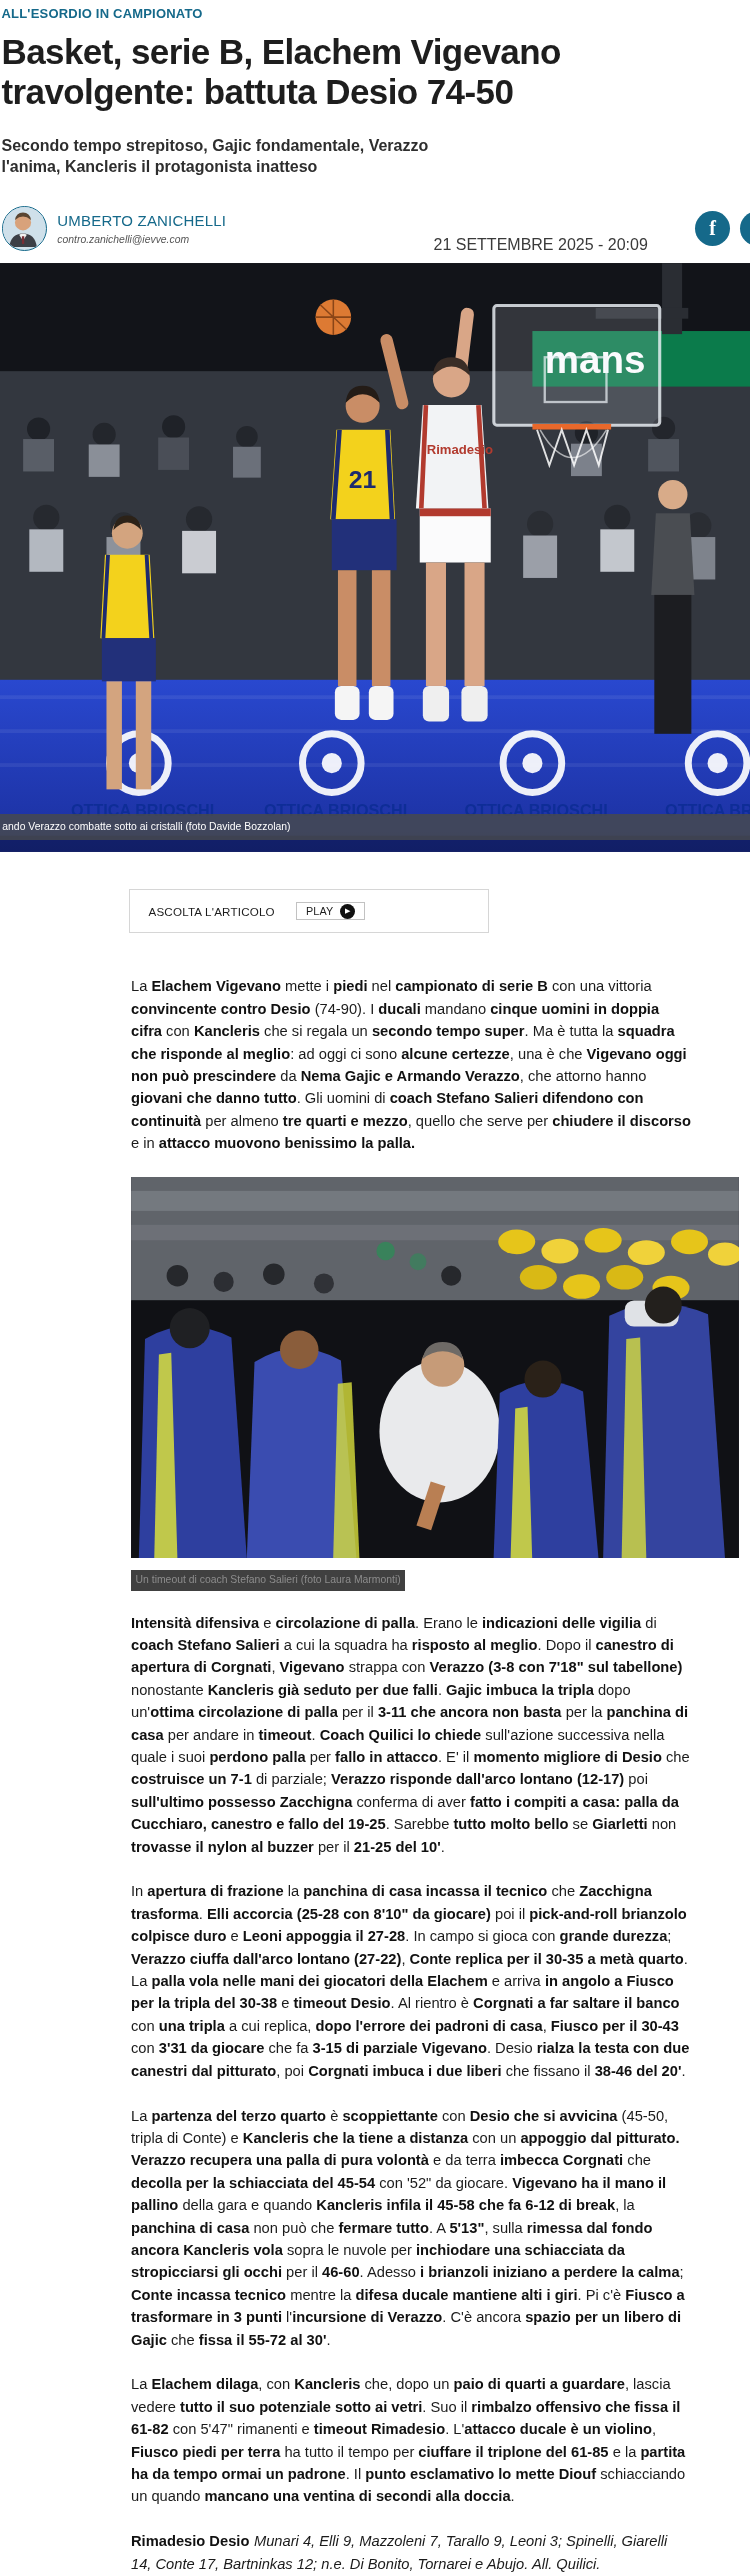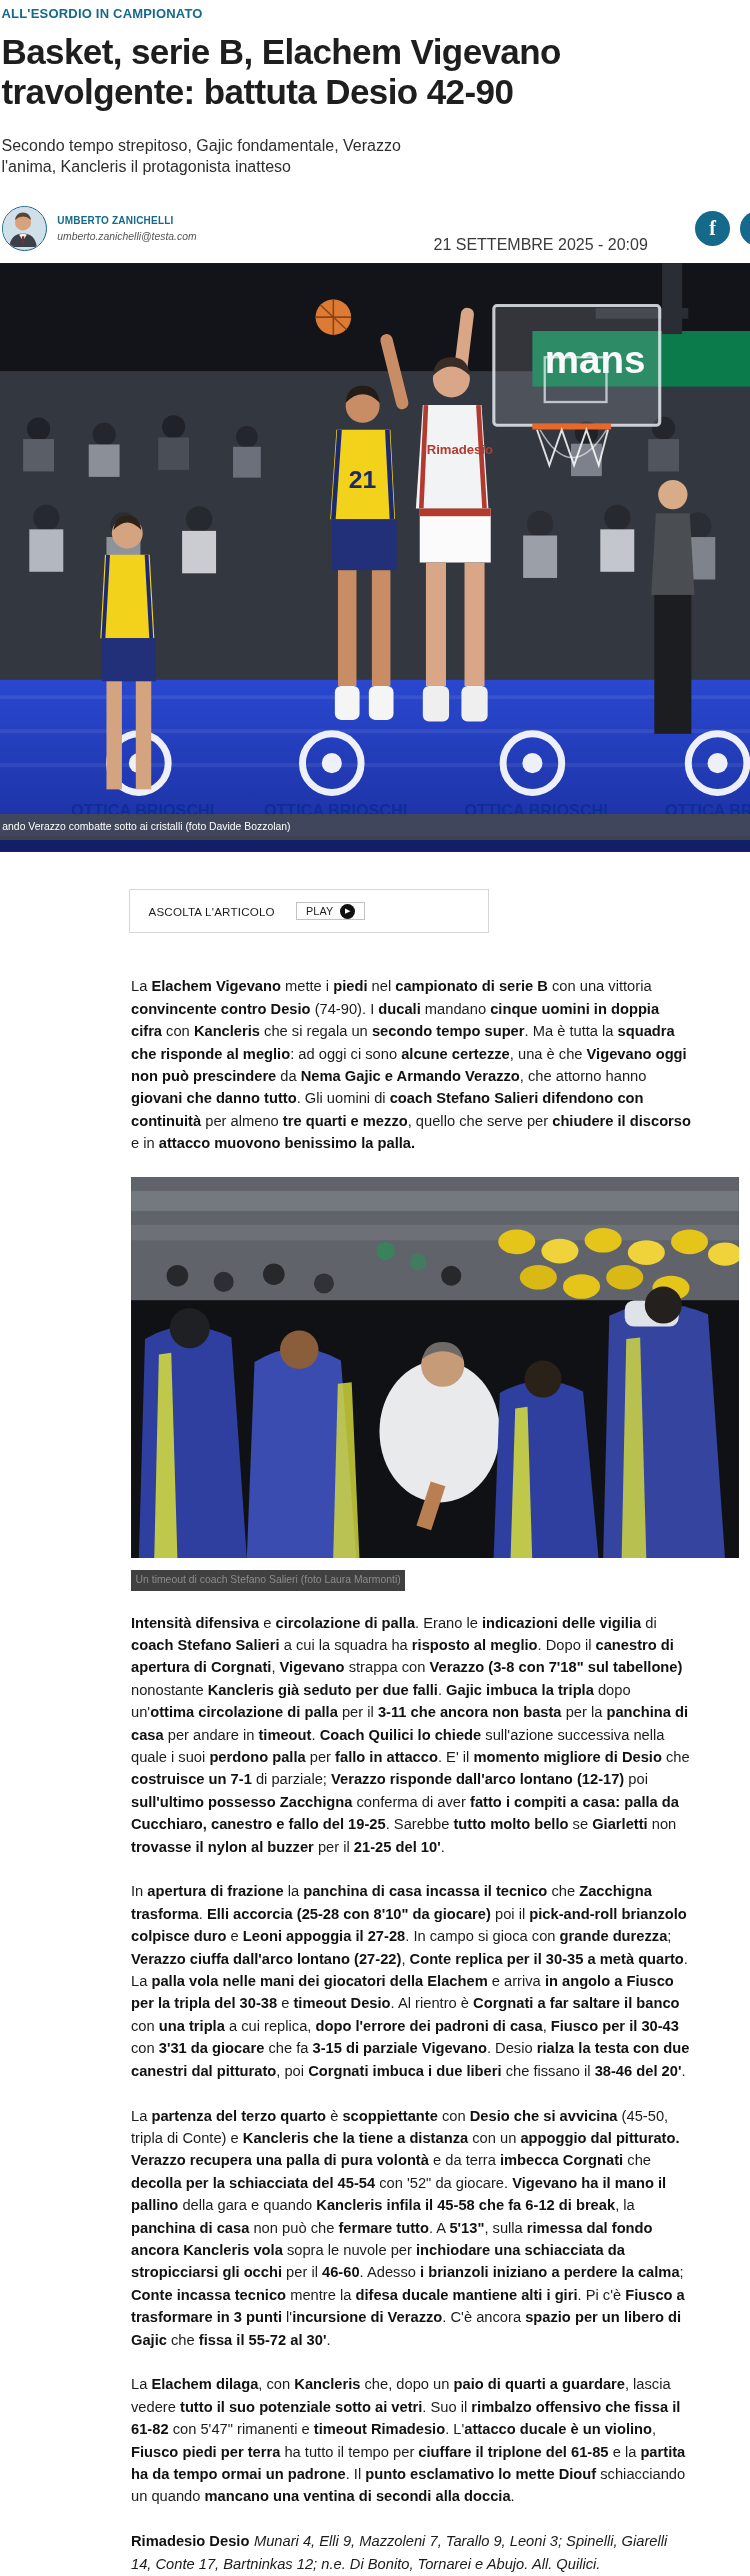--- a/index.html
+++ b/index.html
@@ -3,26 +3,26 @@
 <meta charset="utf-8">
 <style>
   html,body{margin:0;padding:0;background:#fff;}
   body{font-family:"Liberation Sans",sans-serif;color:#1b1b1b;}
   .page{width:750px;margin:0;position:relative;overflow:hidden;background:#fff;}
 
   
   header{padding:6.2px 0 0 1.5px;}
   .category{color:#15698a;font-weight:700;font-size:13px;letter-spacing:0.2px;cursor:pointer;}
   h1.title{font-size:35px;line-height:1.14;margin:10.8px 0 0;font-weight:700;color:#1e1e1e;letter-spacing:-0.6px;max-width:695px;}
-  .subtitle{font-size:16px;line-height:1.32;color:#2e2e2e;margin:23px 0 0;max-width:451px;font-weight:400;}
+  .subtitle{font-size:16px;line-height:1.32;color:#2e2e2e;margin:23px 0 0;max-width:451px;font-weight:700;}
 
   .byline{display:flex;align-items:center;margin-top:26px;height:51px;position:relative;}
   .avatar{width:43px;height:43px;border-radius:50%;border:1.5px solid #15698a;overflow:hidden;flex:0 0 auto;background:#cfe0ea;cursor:pointer;}
   .author-meta{margin-left:10.8px;}
-  .author-name{color:#15698a;font-weight:700;font-size:10px;letter-spacing:0.2px;cursor:pointer;}
+  .author-name{color:#15698a;font-weight:400;font-size:15px;letter-spacing:0.2px;cursor:pointer;}
   .author-email{font-style:italic;color:#555;font-size:10.4px;margin-top:4.6px;cursor:pointer;}
   .pub-date{position:absolute;left:432px;top:33px;font-size:16px;color:#3a3a3a;}
   .social{position:absolute;right:0;top:7.7px;display:flex;}
   .circle{width:35px;height:35px;border-radius:50%;background:#15698a;display:flex;align-items:center;justify-content:center;color:#fff;font-weight:700;font-size:20px;cursor:pointer;flex:0 0 auto;}
   .circle.fb{margin-right:10px;font-family:"Liberation Serif",serif;}
   .circle.cropped{margin-right:-25px;}
 
   
   figure.hero{margin:9.3px 0 0;position:relative;width:750px;height:589px;}
   figure.hero svg{display:block;}
@@ -45,37 +45,37 @@
   p.stat b{margin-right:4.6px;}
   p.stat i{font-style:italic;text-align:right;}
 </style>
 </head>
 <body>
 
 <div class="page">
 
   <header>
     <div class="category">ALL'ESORDIO IN CAMPIONATO</div>
-    <h1 class="title">Basket, serie B, Elachem Vigevano travolgente: battuta Desio 42-90</h1>
+    <h1 class="title">Basket, serie B, Elachem Vigevano travolgente: battuta Desio 74-50</h1>
     <p class="subtitle">Secondo tempo strepitoso, Gajic fondamentale, Verazzo l'anima, Kancleris il protagonista inatteso</p>
 
     <div class="byline">
       <div class="avatar">
         <svg width="40" height="40" viewBox="0 0 52 52">
           <rect width="52" height="52" fill="#cfe0ea"></rect>
           <circle cx="26" cy="20" r="10.5" fill="#d8a27b"></circle>
           <path d="M15.5 17 Q17 7 26 7 Q35 7 36.5 17 Q31 12.5 26 12.5 Q21 12.5 15.5 17Z" fill="#5a4632"></path>
           <path d="M8 52 Q10 35 26 34 Q42 35 44 52 Z" fill="#3c3f46"></path>
           <path d="M21 36 L26 44 L31 36 Q28 34.5 26 34.5 Q24 34.5 21 36Z" fill="#f2f2f2"></path>
           <rect x="24.6" y="38" width="3" height="10" fill="#7a2e35"></rect>
         </svg>
       </div>
       <div class="author-meta">
         <div class="author-name">UMBERTO ZANICHELLI</div>
-        <div class="author-email">umberto.zanichelli@testa.com</div>
+        <div class="author-email">contro.zanichelli@ievve.com</div>
       </div>
       <div class="pub-date">21 SETTEMBRE 2025 - 20:09</div>
       <div class="social">
         <div class="circle fb">
             <span>f</span>
           </div>
         <div class="circle cropped"></div>
       </div>
     </div>
   </header>

